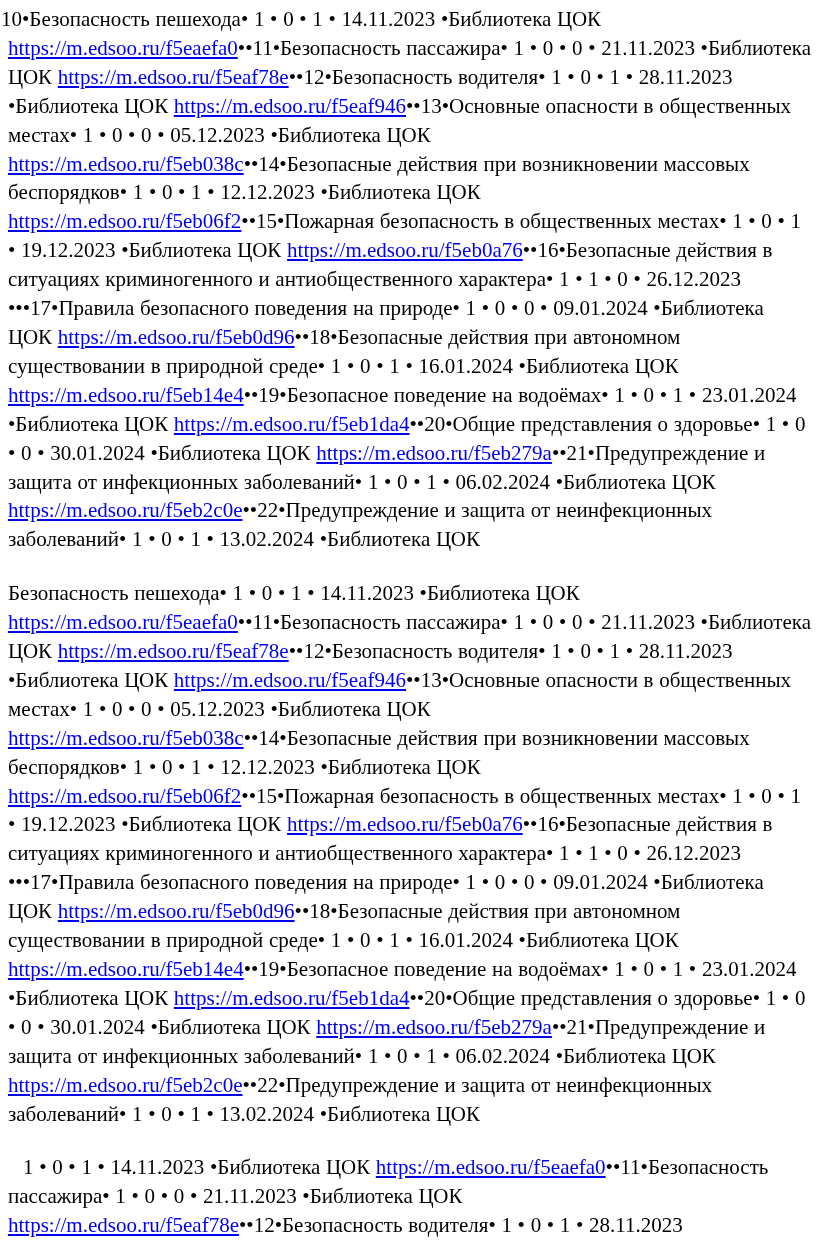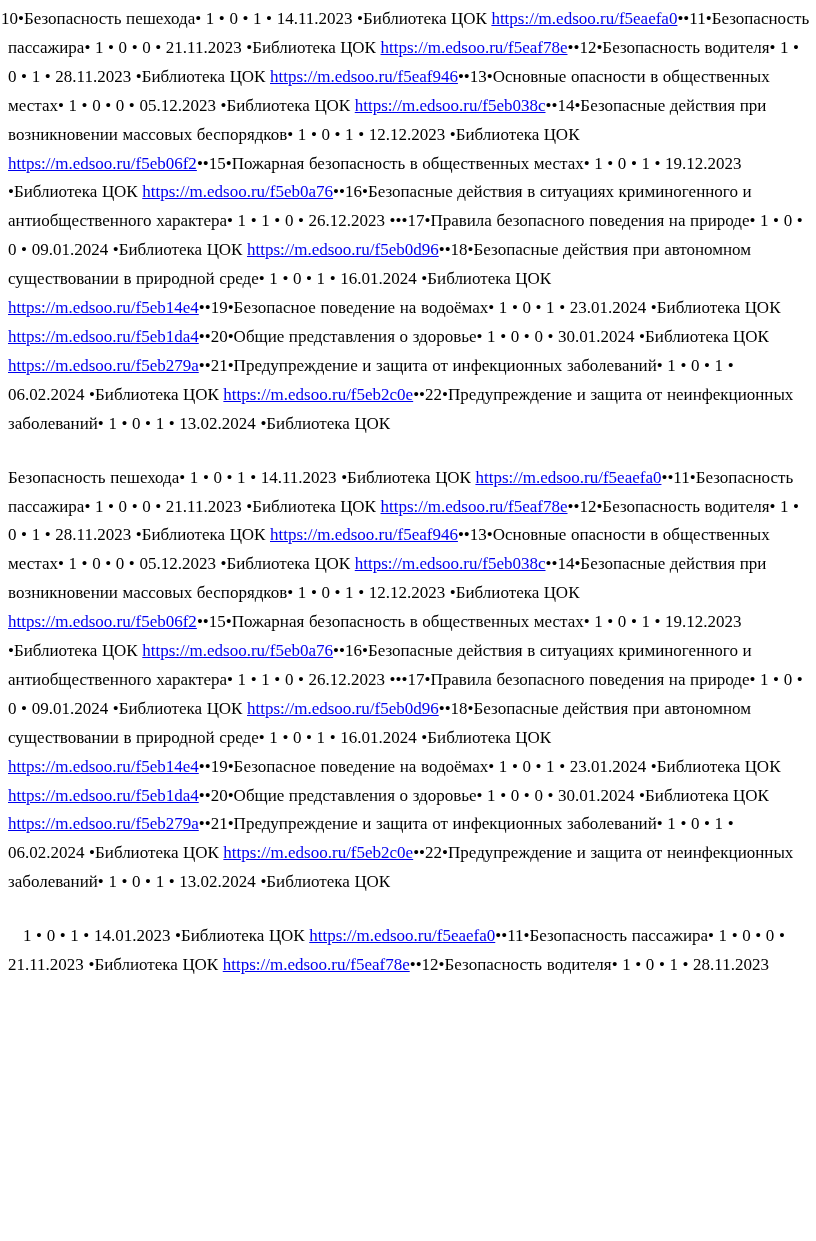--- a/index.html
+++ b/index.html
@@ -3,21 +3,21 @@
 <meta charset="utf-8">
 <style>
   html, body { margin: 0; padding: 0; background: #ffffff; }
   body { width: 816px; height: 1241px; overflow: hidden; }
   .page {
     box-sizing: border-box;
     width: 816px;
     height: 1241px;
     padding: 5px 4px 0 8px;
     font-family: "Liberation Serif", "DejaVu Serif", serif;
-    font-size: 17px;
+    font-size: 21px;
     line-height: 28.9px;
     color: var(--text-color, #000000);
     background: var(--page-bg, #ffffff);
     text-align: left;
     word-spacing: 0.02em;
   }
   .para { margin: 0 0 25px 0; }
   .para.hanging  { text-indent: -7px; }
   .para.indented { text-indent: 15px; }
   .doc-link {
@@ -26,15 +26,15 @@
     cursor: pointer;
   }
 </style>
 </head>
 <body>
 
 <div class="page">
   <div id="doc">
       <p class="para hanging"><span>10•Безопасность пешехода• 1 • 0 • 1 • 14.11.2023 •Библиотека ЦОК </span><a class="doc-link" href="#">https://m.edsoo.ru/f5eaefa0</a><span>••11•Безопасность пассажира• 1 • 0 • 0 • 21.11.2023 •Библиотека ЦОК </span><a class="doc-link" href="#">https://m.edsoo.ru/f5eaf78e</a><span>••12•Безопасность водителя• 1 • 0 • 1 • 28.11.2023 •Библиотека ЦОК </span><a class="doc-link" href="#">https://m.edsoo.ru/f5eaf946</a><span>••13•Основные опасности в общественных местах• 1 • 0 • 0 • 05.12.2023 •Библиотека ЦОК </span><a class="doc-link" href="#">https://m.edsoo.ru/f5eb038c</a><span>••14•Безопасные действия при возникновении массовых беспорядков• 1 • 0 • 1 • 12.12.2023 •Библиотека ЦОК </span><a class="doc-link" href="#">https://m.edsoo.ru/f5eb06f2</a><span>••15•Пожарная безопасность в общественных местах• 1 • 0 • 1 • 19.12.2023 •Библиотека ЦОК </span><a class="doc-link" href="#">https://m.edsoo.ru/f5eb0a76</a><span>••16•Безопасные действия в ситуациях криминогенного и антиобщественного характера• 1 • 1 • 0 • 26.12.2023 •••17•Правила безопасного поведения на природе• 1 • 0 • 0 • 09.01.2024 •Библиотека ЦОК </span><a class="doc-link" href="#">https://m.edsoo.ru/f5eb0d96</a><span>••18•Безопасные действия при автономном существовании в природной среде• 1 • 0 • 1 • 16.01.2024 •Библиотека ЦОК </span><a class="doc-link" href="#">https://m.edsoo.ru/f5eb14e4</a><span>••19•Безопасное поведение на водоёмах• 1 • 0 • 1 • 23.01.2024 •Библиотека ЦОК </span><a class="doc-link" href="#">https://m.edsoo.ru/f5eb1da4</a><span>••20•Общие представления о здоровье• 1 • 0 • 0 • 30.01.2024 •Библиотека ЦОК </span><a class="doc-link" href="#">https://m.edsoo.ru/f5eb279a</a><span>••21•Предупреждение и защита от инфекционных заболеваний• 1 • 0 • 1 • 06.02.2024 •Библиотека ЦОК </span><a class="doc-link" href="#">https://m.edsoo.ru/f5eb2c0e</a><span>••22•Предупреждение и защита от неинфекционных заболеваний• 1 • 0 • 1 • 13.02.2024 •Библиотека ЦОК</span></p>
       <p class="para"><span>Безопасность пешехода• 1 • 0 • 1 • 14.11.2023 •Библиотека ЦОК </span><a class="doc-link" href="#">https://m.edsoo.ru/f5eaefa0</a><span>••11•Безопасность пассажира• 1 • 0 • 0 • 21.11.2023 •Библиотека ЦОК </span><a class="doc-link" href="#">https://m.edsoo.ru/f5eaf78e</a><span>••12•Безопасность водителя• 1 • 0 • 1 • 28.11.2023 •Библиотека ЦОК </span><a class="doc-link" href="#">https://m.edsoo.ru/f5eaf946</a><span>••13•Основные опасности в общественных местах• 1 • 0 • 0 • 05.12.2023 •Библиотека ЦОК </span><a class="doc-link" href="#">https://m.edsoo.ru/f5eb038c</a><span>••14•Безопасные действия при возникновении массовых беспорядков• 1 • 0 • 1 • 12.12.2023 •Библиотека ЦОК </span><a class="doc-link" href="#">https://m.edsoo.ru/f5eb06f2</a><span>••15•Пожарная безопасность в общественных местах• 1 • 0 • 1 • 19.12.2023 •Библиотека ЦОК </span><a class="doc-link" href="#">https://m.edsoo.ru/f5eb0a76</a><span>••16•Безопасные действия в ситуациях криминогенного и антиобщественного характера• 1 • 1 • 0 • 26.12.2023 •••17•Правила безопасного поведения на природе• 1 • 0 • 0 • 09.01.2024 •Библиотека ЦОК </span><a class="doc-link" href="#">https://m.edsoo.ru/f5eb0d96</a><span>••18•Безопасные действия при автономном существовании в природной среде• 1 • 0 • 1 • 16.01.2024 •Библиотека ЦОК </span><a class="doc-link" href="#">https://m.edsoo.ru/f5eb14e4</a><span>••19•Безопасное поведение на водоёмах• 1 • 0 • 1 • 23.01.2024 •Библиотека ЦОК </span><a class="doc-link" href="#">https://m.edsoo.ru/f5eb1da4</a><span>••20•Общие представления о здоровье• 1 • 0 • 0 • 30.01.2024 •Библиотека ЦОК </span><a class="doc-link" href="#">https://m.edsoo.ru/f5eb279a</a><span>••21•Предупреждение и защита от инфекционных заболеваний• 1 • 0 • 1 • 06.02.2024 •Библиотека ЦОК </span><a class="doc-link" href="#">https://m.edsoo.ru/f5eb2c0e</a><span>••22•Предупреждение и защита от неинфекционных заболеваний• 1 • 0 • 1 • 13.02.2024 •Библиотека ЦОК</span></p>
-      <p class="para indented"><span>1 • 0 • 1 • 14.01.2023 •Библиотека ЦОК </span><a class="doc-link" href="#">https://m.edsoo.ru/f5eaefa0</a><span>••11•Безопасность пассажира• 1 • 0 • 0 • 21.11.2023 •Библиотека ЦОК </span><a class="doc-link" href="#">https://m.edsoo.ru/f5eaf78e</a><span>••12•Безопасность водителя• 1 • 0 • 1 • 28.11.2023</span></p>
+      <p class="para indented"><span>1 • 0 • 1 • 14.11.2023 •Библиотека ЦОК </span><a class="doc-link" href="#">https://m.edsoo.ru/f5eaefa0</a><span>••11•Безопасность пассажира• 1 • 0 • 0 • 21.11.2023 •Библиотека ЦОК </span><a class="doc-link" href="#">https://m.edsoo.ru/f5eaf78e</a><span>••12•Безопасность водителя• 1 • 0 • 1 • 28.11.2023</span></p>
     </div>
 </div>
 
 </body></html>

